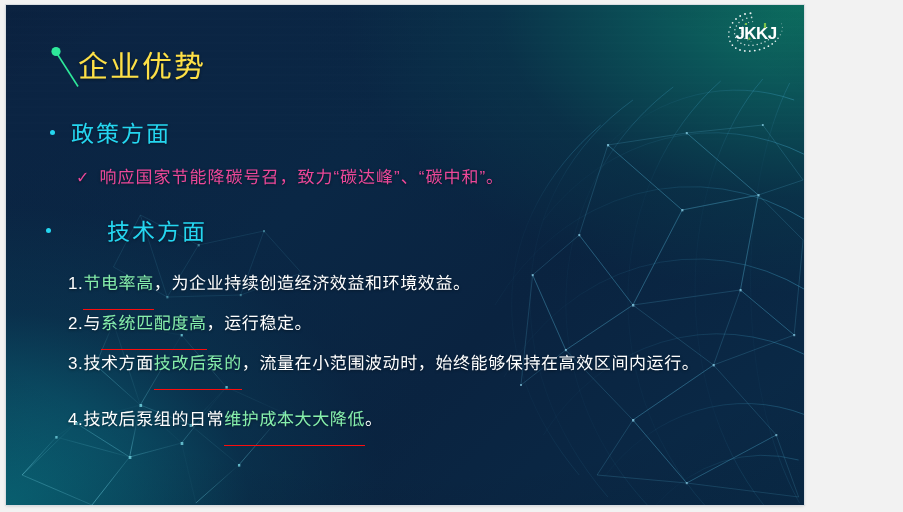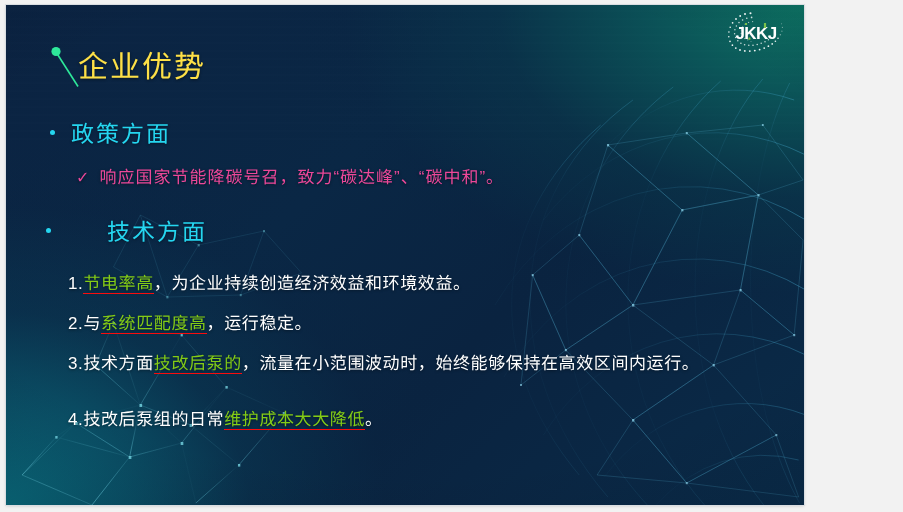--- a/index.html
+++ b/index.html
@@ -135,23 +135,23 @@
     letter-spacing: .6px;
     white-space: nowrap;
     text-shadow: 0 1px 3px rgba(0,0,0,.45);
   }
   #tech-1 { top: 164px; }
   #tech-2 { top: 204px; }
   #tech-3 { top: 244px; }
   #tech-4 { top: 300px; }
 
   .hl {
-    color: #84cc16;
+    color: #86efac;
     border-bottom: 1.5px solid #fb0d0d;
-    padding-bottom: 0px;
+    padding-bottom: 16px;
     margin-top: 14px;
   }
 </style>
 </head>
 <body>
 
 <div id="slide">
 
   <div class="bg-base"></div>
 

